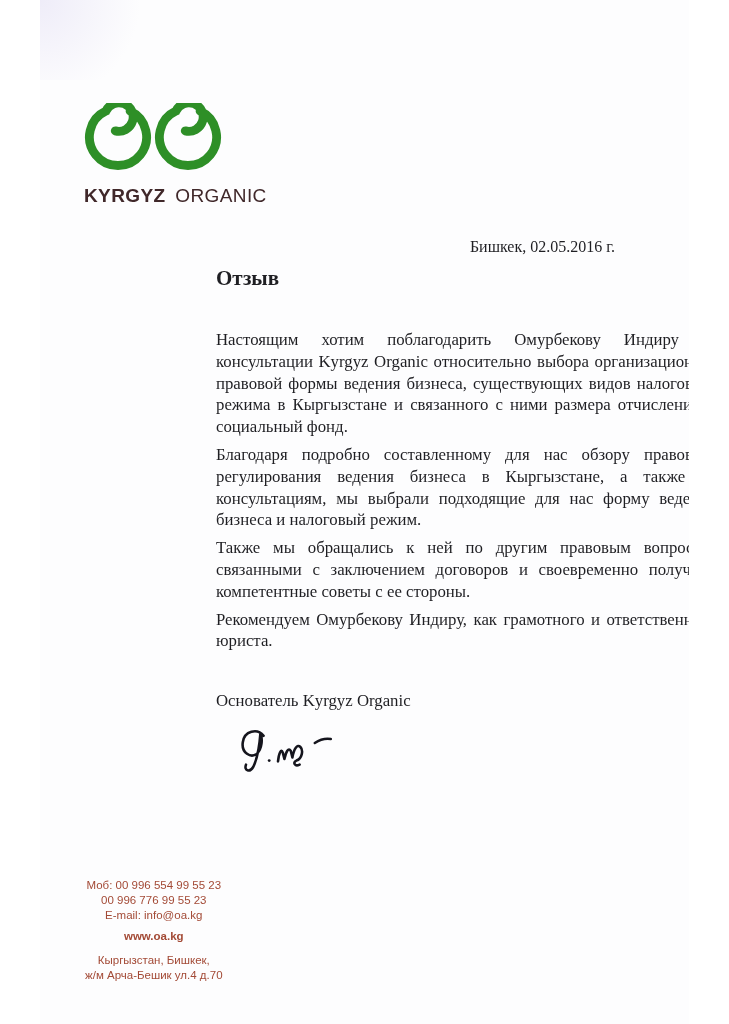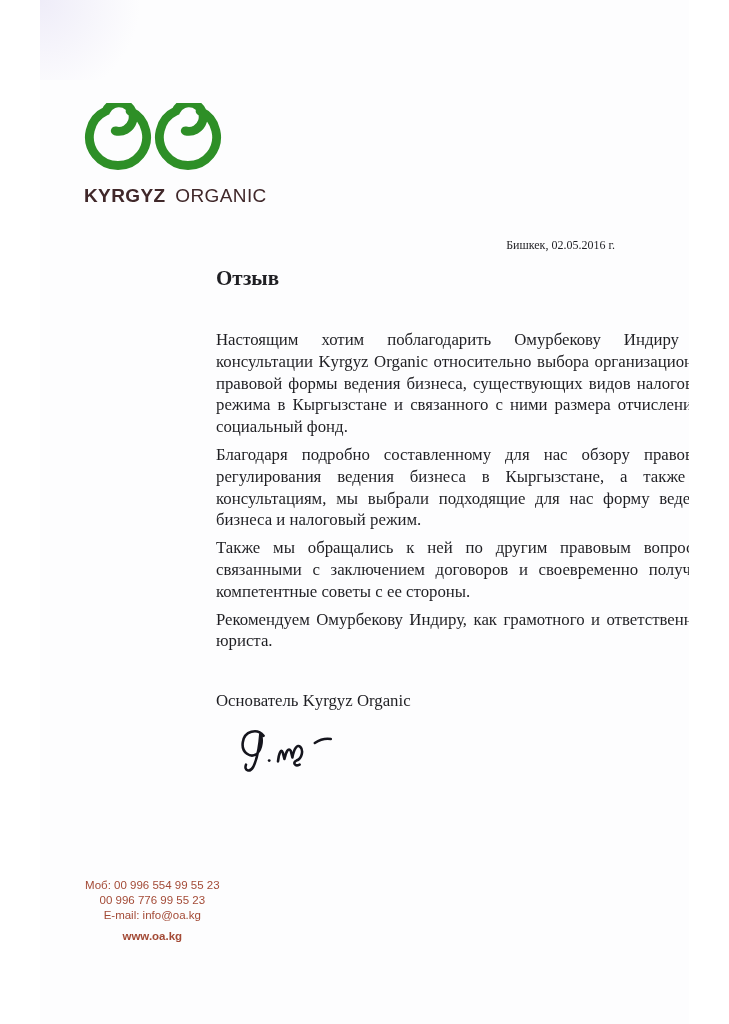--- a/index.html
+++ b/index.html
@@ -57,21 +57,21 @@
     white-space: nowrap;
   }
   .wordmark .primary { font-weight: 700; }
   .wordmark .secondary { font-weight: 400; margin-left: 4px; }
 
   
   .date-line {
     position: absolute;
     top: 238px;
     right: 74px;
-    font-size: 12px;
+    font-size: 16px;
     text-align: right;
     margin-left: 28px;
   }
   .content {
     position: absolute;
     left: 176px;
     top: 268px;
     width: 500px;
   }
   .letter-title {
@@ -167,15 +167,19 @@
       <path class="sig-path" d="M60 48 C 61 38 64 31 66 37 L 68 45 C 70 36 73 30 76 35 L 78 43 C 80 32 84 26 88 30 C 92 34 90 45 83 47 C 78 49 81 55 87 52"></path>
       <path class="sig-path" d="M106 25 C 112 21 120 19 126 20"></path>
     </svg>
   </div>
 
   <div class="footer">
     <div>Моб: 00 996 554 99 55 23</div>
     <div>00 996 776 99 55 23</div>
     <div>E-mail: info@oa.kg</div>
     <div class="website">www.oa.kg</div>
+    <div class="address">
+      <div>Кыргызстан, Бишкек,</div>
+      <div>ж/м Арча-Бешик ул.4 д.70</div>
+    </div>
   </div>
 
 </div>
 
 </body></html>

